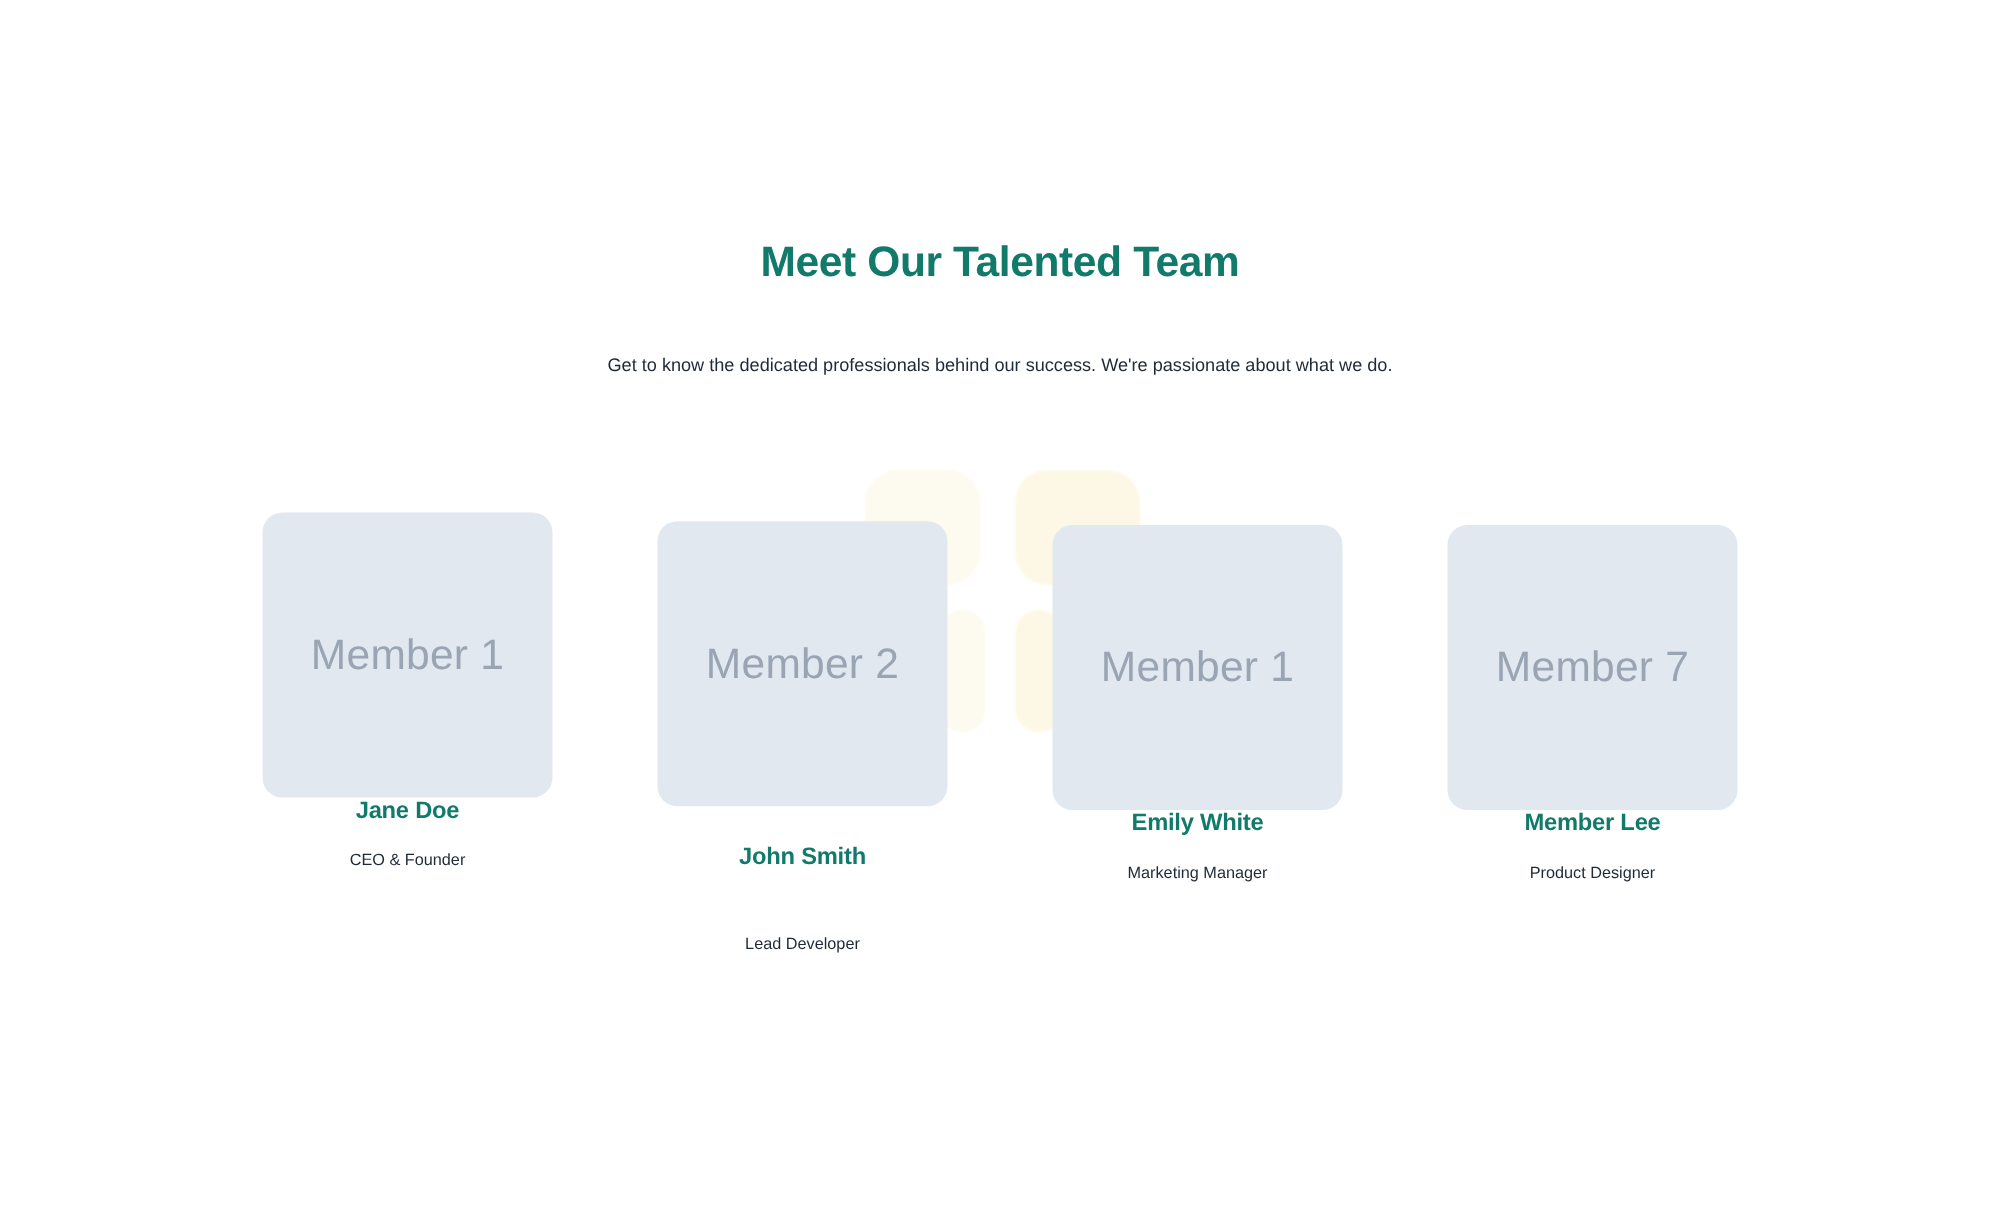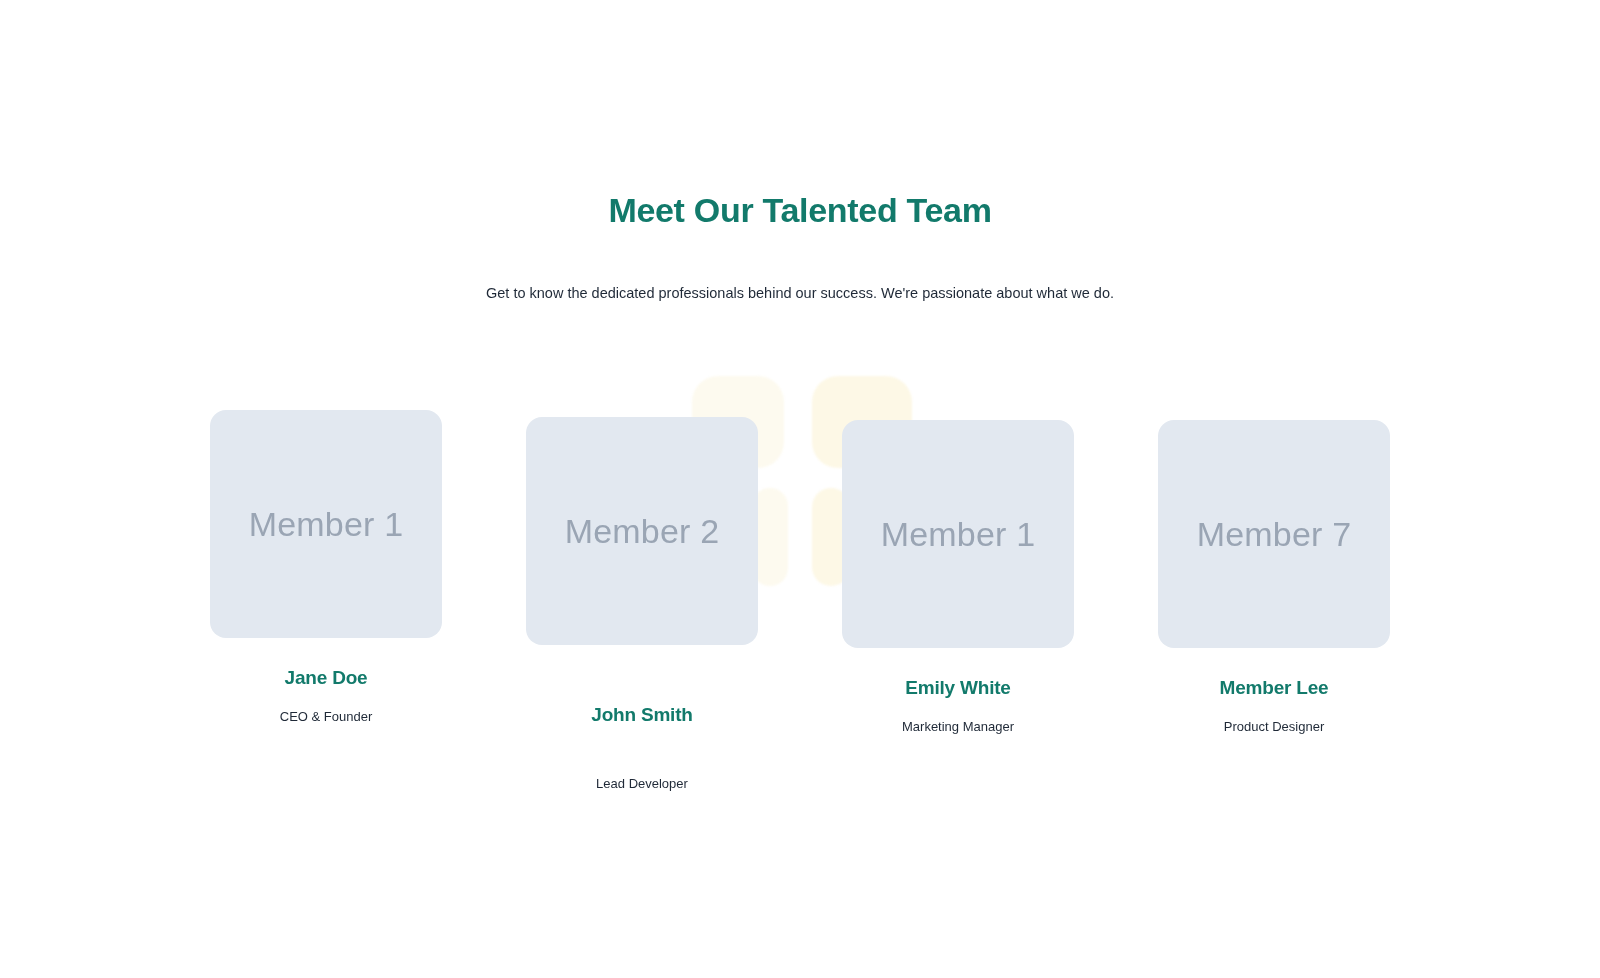--- a/index.html
+++ b/index.html
@@ -118,21 +118,20 @@
     align-items: center;
     justify-content: center;
     font-size: 34px;
     font-weight: 400;
     color: #9aa5b4;
     letter-spacing: 0.2px;
   }
 
   .member-name {
     margin: 0;
-    padding-top: 29px;
     font-size: 19px;
     font-weight: bold;
     color: #127a6b;
     letter-spacing: -0.2px;
   }
 
   .member-role {
     margin: 0;
     padding-top: 20px;
     font-size: 13px;

